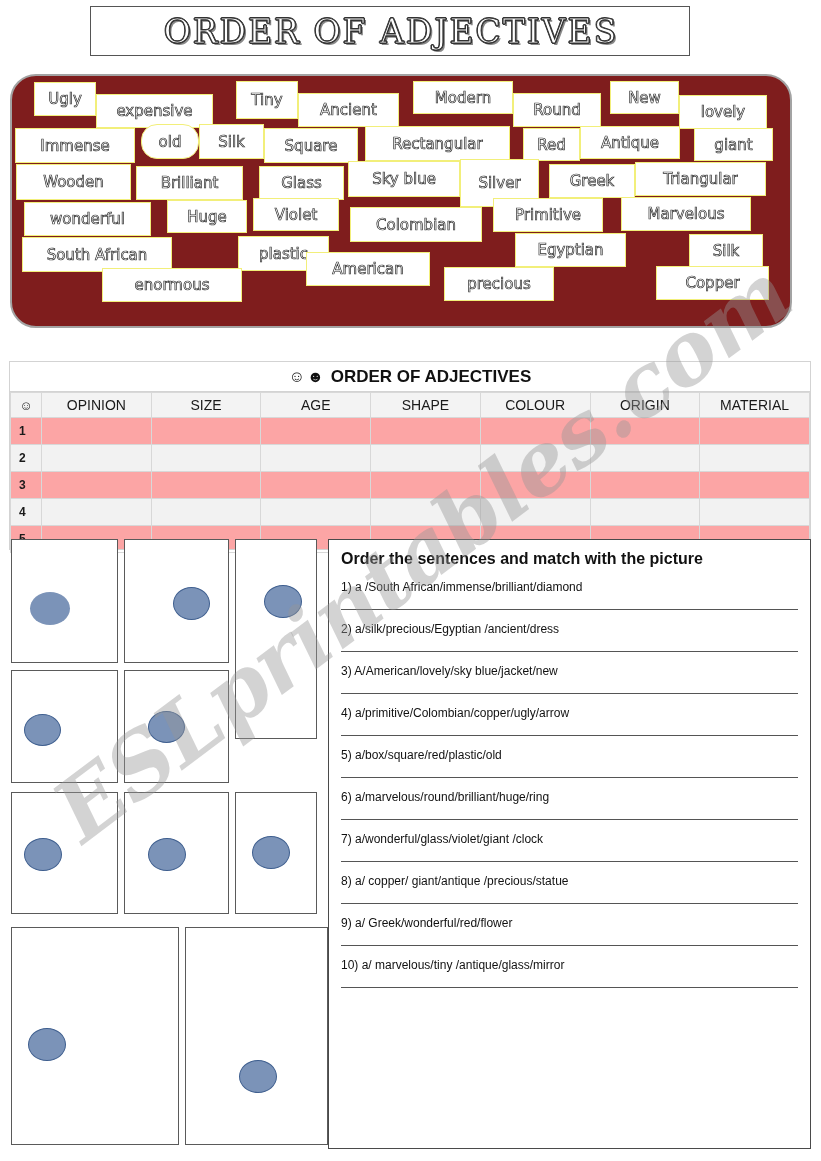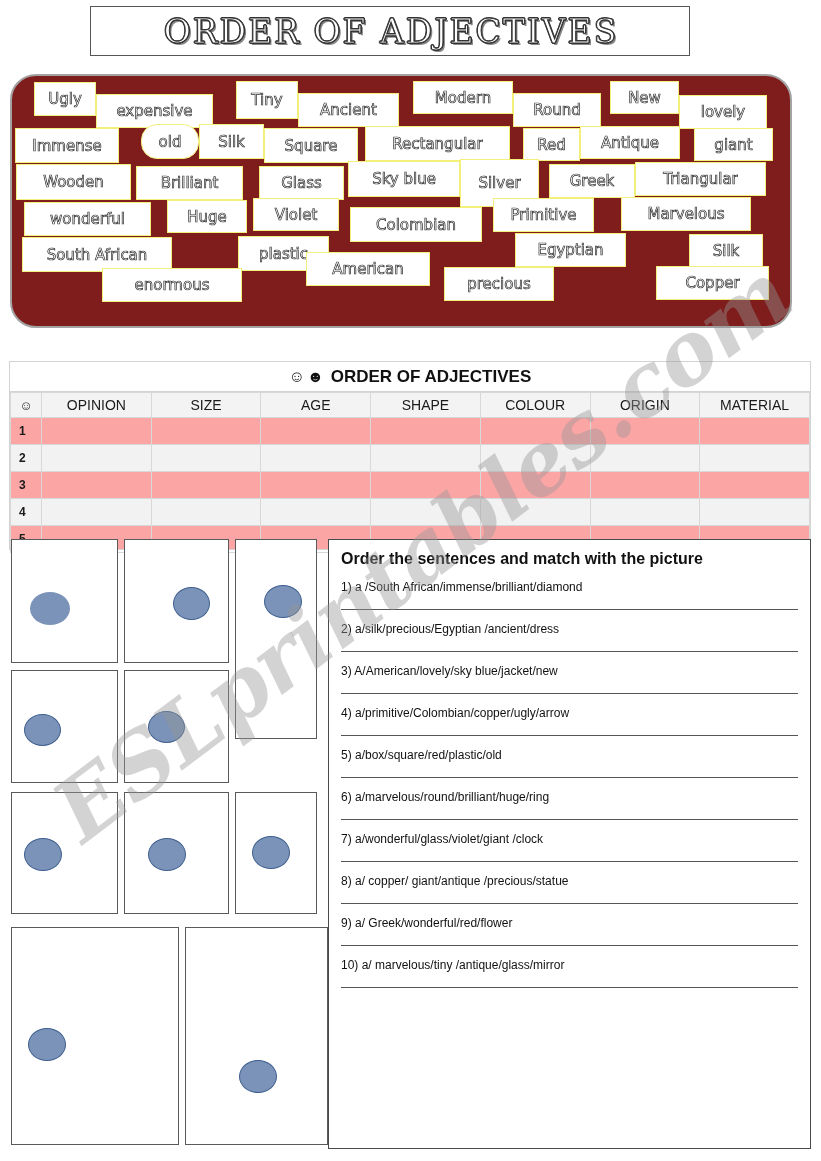--- a/index.html
+++ b/index.html
@@ -231,40 +231,40 @@
 
 <div id="wordbank">
     <div class="word-chip" style="left: 22px; top: 6px; width: 62px; height: 34px;">Ugly</div>
     <div class="word-chip" style="left: 84px; top: 18px; width: 117px; height: 34px;">expensive</div>
     <div class="word-chip" style="left: 224px; top: 5px; width: 62px; height: 38px;">Tiny</div>
     <div class="word-chip" style="left: 286px; top: 17px; width: 101px; height: 34px;">Ancient</div>
     <div class="word-chip" style="left: 401px; top: 5px; width: 100px; height: 33px;">Modern</div>
     <div class="word-chip" style="left: 501px; top: 17px; width: 88px; height: 34px;">Round</div>
     <div class="word-chip" style="left: 598px; top: 5px; width: 69px; height: 33px;">New</div>
     <div class="word-chip" style="left: 667px; top: 19px; width: 88px; height: 34px;">lovely</div>
-    <div class="word-chip" style="left: 3px; top: 52px; width: 104px; height: 35px;">Immense</div>
+    <div class="word-chip" style="left: 3px; top: 52px; width: 120px; height: 35px;">Immense</div>
     <div class="word-chip" style="left: 129px; top: 48px; width: 58px; height: 35px; border-radius: 16px;">old</div>
     <div class="word-chip" style="left: 187px; top: 48px; width: 65px; height: 35px;">Silk</div>
     <div class="word-chip" style="left: 252px; top: 52px; width: 94px; height: 35px;">Square</div>
     <div class="word-chip" style="left: 353px; top: 50px; width: 145px; height: 35px;">Rectangular</div>
     <div class="word-chip" style="left: 511px; top: 52px; width: 57px; height: 33px;">Red</div>
     <div class="word-chip" style="left: 568px; top: 50px; width: 100px; height: 33px;">Antique</div>
     <div class="word-chip" style="left: 682px; top: 52px; width: 79px; height: 33px;">giant</div>
     <div class="word-chip" style="left: 4px; top: 88px; width: 115px; height: 36px;">Wooden</div>
     <div class="word-chip" style="left: 124px; top: 90px; width: 107px; height: 34px;">Brilliant</div>
     <div class="word-chip" style="left: 247px; top: 90px; width: 85px; height: 34px;">Glass</div>
     <div class="word-chip" style="left: 336px; top: 85px; width: 112px; height: 36px;">Sky blue</div>
     <div class="word-chip" style="left: 448px; top: 83px; width: 79px; height: 48px;">Silver</div>
     <div class="word-chip" style="left: 537px; top: 88px; width: 86px; height: 34px;">Greek</div>
     <div class="word-chip" style="left: 623px; top: 86px; width: 131px; height: 34px;">Triangular</div>
     <div class="word-chip" style="left: 12px; top: 126px; width: 127px; height: 34px;">wonderful</div>
     <div class="word-chip" style="left: 155px; top: 124px; width: 80px; height: 33px;">Huge</div>
     <div class="word-chip" style="left: 241px; top: 122px; width: 86px; height: 33px;">Violet</div>
     <div class="word-chip" style="left: 338px; top: 131px; width: 132px; height: 35px;">Colombian</div>
-    <div class="word-chip" style="left: 481px; top: 122px; width: 101px; height: 34px;">Primitive</div>
+    <div class="word-chip" style="left: 481px; top: 122px; width: 110px; height: 34px;">Primitive</div>
     <div class="word-chip" style="left: 609px; top: 121px; width: 130px; height: 34px;">Marvelous</div>
     <div class="word-chip" style="left: 10px; top: 161px; width: 150px; height: 35px;">South African</div>
     <div class="word-chip" style="left: 198px; top: 160px; width: 91px; height: 35px; margin-left: 28px;">plastic</div>
     <div class="word-chip" style="left: 294px; top: 176px; width: 124px; height: 34px;">American</div>
     <div class="word-chip" style="left: 503px; top: 157px; width: 111px; height: 34px;">Egyptian</div>
     <div class="word-chip" style="left: 677px; top: 158px; width: 74px; height: 34px;">Silk</div>
     <div class="word-chip" style="left: 90px; top: 192px; width: 140px; height: 34px;">enormous</div>
     <div class="word-chip" style="left: 432px; top: 191px; width: 110px; height: 34px;">precious</div>
     <div class="word-chip" style="left: 644px; top: 190px; width: 113px; height: 34px;">Copper</div>
   </div>

